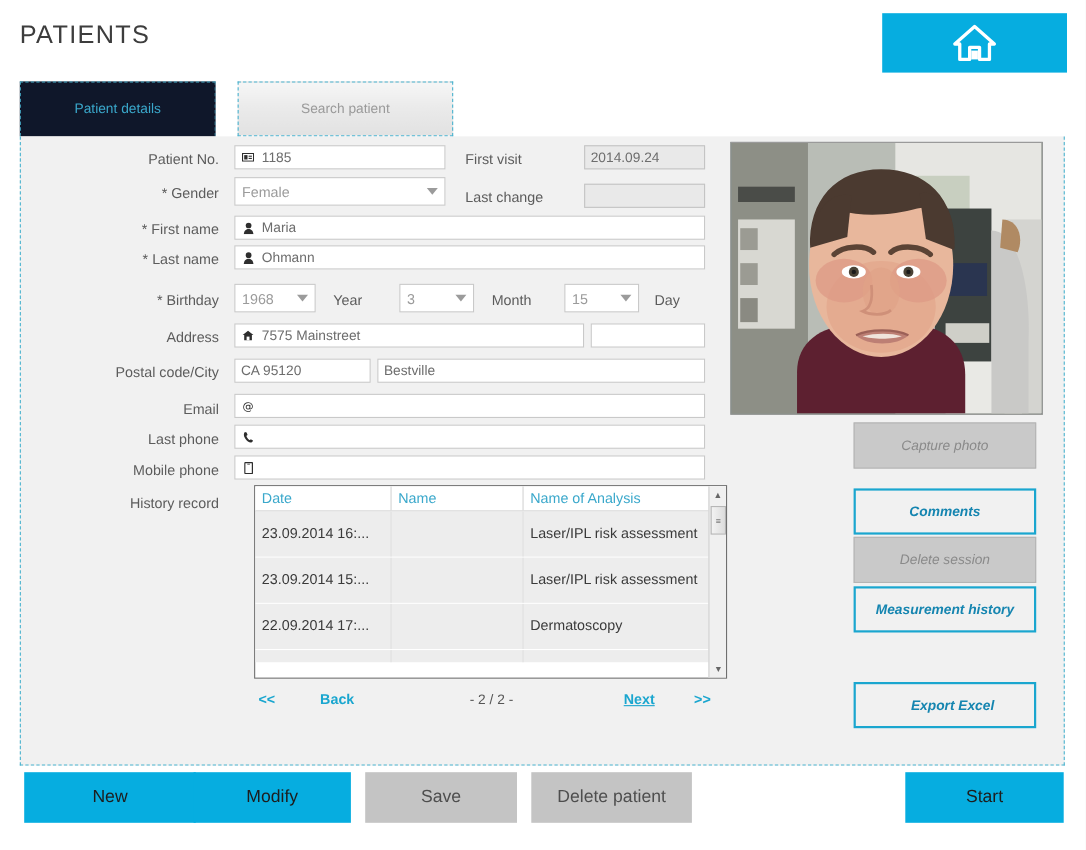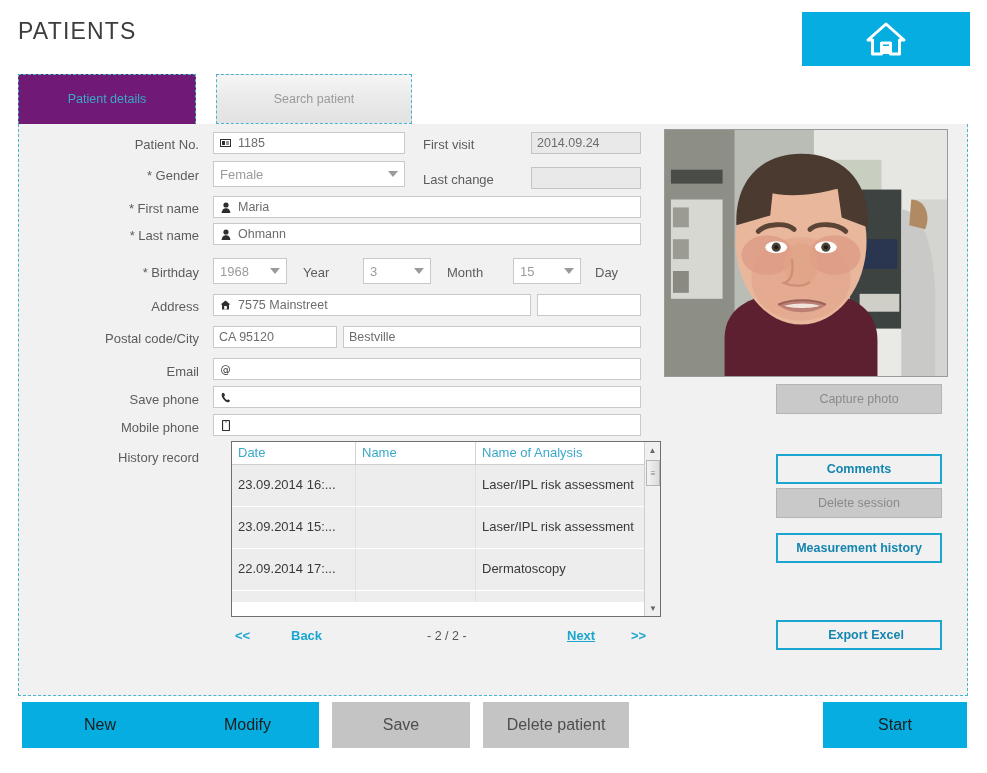--- a/index.html
+++ b/index.html
@@ -27,21 +27,21 @@
   #home-button svg { display:block; }
 
   
   #tabs { position:absolute; left:18px; top:74px; width:950px; height:52px; }
   .tab {
     position:absolute; top:0; height:50px;
     border:1px dashed #4ab3cf;
     display:flex; align-items:center; justify-content:center;
     font-size:12.5px; cursor:pointer;
   }
-  .tab.active { left:0; width:178px; background:#701a75; color:#3aa8cb; border-bottom-color:transparent; }
+  .tab.active { left:0; width:178px; background:#0f172a; color:#3aa8cb; border-bottom-color:transparent; }
   .tab.inactive {
     left:198px; width:196px; color:#9a9a9a;
     background:linear-gradient(to bottom,#f6f6f6 0%,#eaeaea 50%,#e2e2e2 100%);
   }
 
   
   #main-panel {
     position:absolute; left:18px; top:124px; width:950px; height:572px;
     border:1px dashed #4ab3cf; border-top:none;
     background:#f1f1f1;
@@ -112,23 +112,23 @@
 
   
   #photo-frame {
     position:absolute; left:645px; top:5px; width:284px; height:248px;
     border:1px solid #9a9a9a; overflow:hidden; background:#6f7a72;
   }
   #photo-canvas { position:absolute; inset:0; }
 
   
   .rbtn {
-    position:absolute; left:757px; width:166px; height:30px;
+    position:absolute; left:757px; width:166px; height:42px;
     display:flex; align-items:center; justify-content:center;
-    font-size:12.5px; cursor:pointer;
+    font-size:12.5px; cursor:pointer;font-style:italic;
   }
   .rbtn.disabled { background:#c9c9c9; border:1px solid #b4b4b4; color:#8a8a8a; cursor:default; }
   .rbtn.active { background:#f1f1f1; border:2px solid #1aa6cf; color:#1585b0; font-weight:bold; }
 
   
   #bottom-bar { position:absolute; left:0; top:702px; width:987px; height:52px; }
   .bbtn {
     position:absolute; top:0; height:46px;
     display:flex; align-items:center; justify-content:center;
     font-size:16px; border:none; cursor:pointer;
@@ -256,21 +256,21 @@
   <div class="flabel" style="top:240px;">Email</div>
   <div class="fin" style="left:194px; top:234px; width:428px;">
     <span class="ficon">
       <svg width="11" height="11" viewBox="0 0 12 12">
             <text x="6" y="9.6" font-size="11" text-anchor="middle" fill="#2e2e2e" font-family="DejaVu Sans, sans-serif">@</text>
           </svg>
     </span>
     <span class="fval"></span>
   </div>
 
-  <div class="flabel" style="top:268px;">Save phone</div>
+  <div class="flabel" style="top:268px;">Last phone</div>
   <div class="fin" style="left:194px; top:262px; width:428px;">
     <span class="ficon">
       <svg width="10" height="11" viewBox="0 0 10 11">
             <path d="M1.6 0.8 C0.4 2 0.2 4.2 1.9 6.6 C3.6 9 5.8 10.6 7.4 10.2 C8.2 10 8.8 9.2 9 8.4 L7 7.3 C6.7 7.8 6.2 8.3 5.7 8 C4.6 7.4 3.4 5.8 3.1 4.6 C3 4 3.6 3.7 4.1 3.5 L3.2 1.2 Z" fill="#2e2e2e"></path>
           </svg>
     </span>
     <span class="fval"></span>
   </div>
 
   <div class="flabel" style="top:296px;">Mobile phone</div>
@@ -368,21 +368,21 @@
       <path d="M128 130 C130 146 126 152 120 154 C128 158 140 158 146 153" stroke="#cf9079" stroke-width="2.5" fill="none"></path>
       <path d="M114 176 C126 170 150 170 162 176 C152 186 124 186 114 176 Z" fill="#bd7f74"></path>
       <path d="M120 177 C132 174 146 174 156 177 C148 180 128 180 120 177 Z" fill="#f0e4dc"></path>
       <path d="M114 176 C126 170 150 170 162 176" stroke="#9c6158" stroke-width="2" fill="none"></path>
     </svg>
   </div>
 
   <div class="rbtn disabled" style="top:260px;">
     <span>Capture photo</span>
   </div>
-  <div class="rbtn active" style="top:330px;">
+  <div class="rbtn active" style="top:320px;">
     <span>Comments</span>
   </div>
   <div class="rbtn disabled" style="top:364px;">
     <span>Delete session</span>
   </div>
   <div class="rbtn active" style="top:409px;">
     <span>Measurement history</span>
   </div>
   <div class="rbtn active" style="top:496px;padding-left:14px;">
     <span>Export Excel</span>

